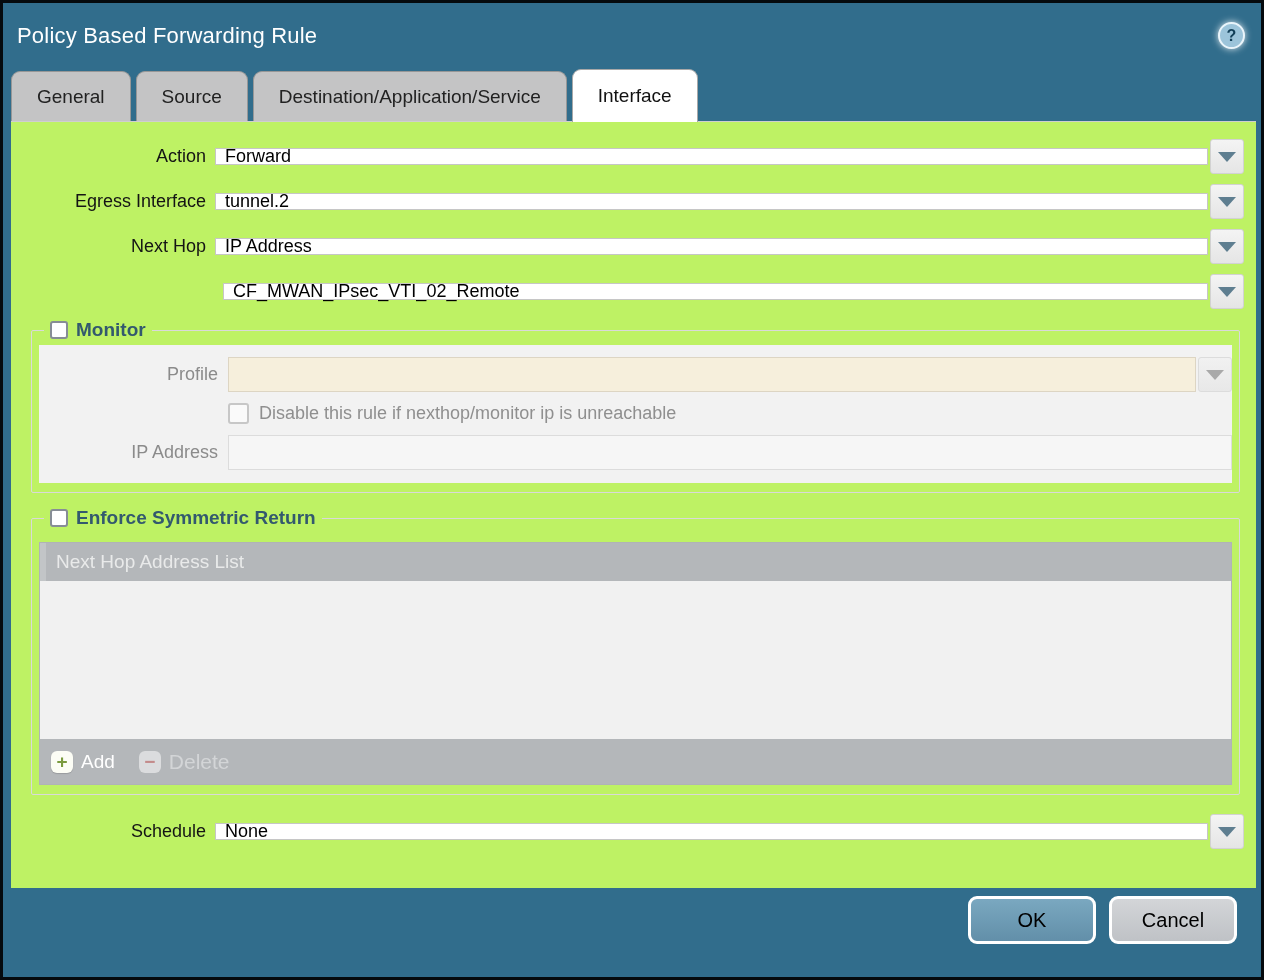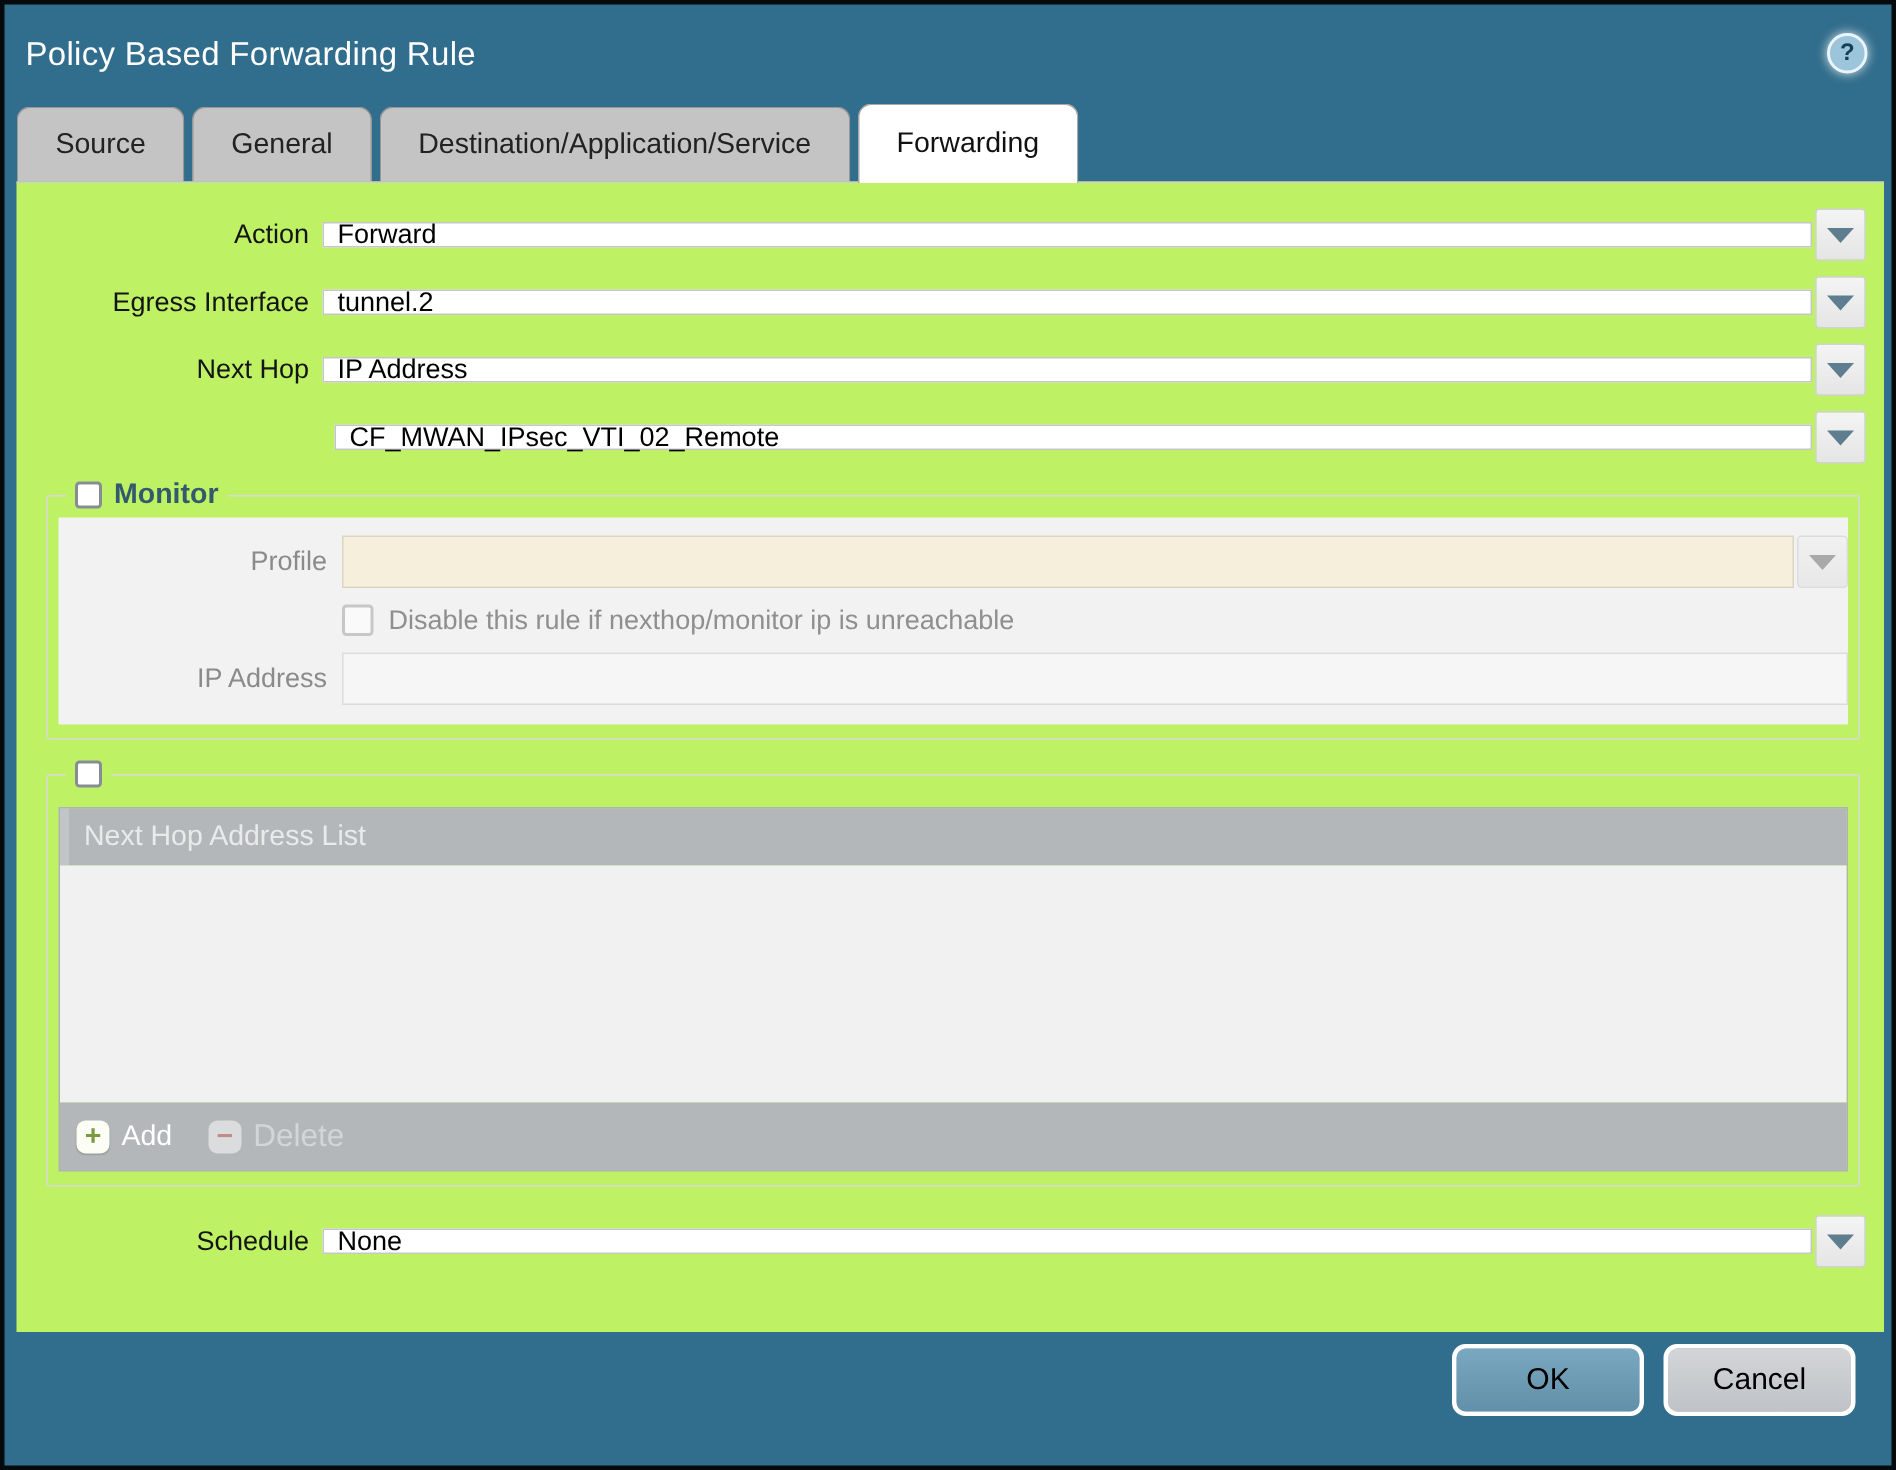--- a/index.html
+++ b/index.html
@@ -187,24 +187,24 @@
 <body>
 
 <div class="dialog">
 
   <div class="titlebar">
     <span class="title">Policy Based Forwarding Rule</span>
     <span class="help-icon">?</span>
   </div>
 
   <div class="tabs">
+    <div class="tab">General</div>
     <div class="tab">Source</div>
-    <div class="tab">General</div>
     <div class="tab">Destination/Application/Service</div>
-    <div class="tab active">Forwarding</div>
+    <div class="tab active">Interface</div>
   </div>
 
   <div class="content">
 
     <div class="frow">
       <span class="lbl">Action</span>
       <div class="field">Forward</div>
       <div class="ddbtn">
           <span class="arrow"></span>
         </div>
@@ -255,20 +255,21 @@
         <div class="mrow">
           <span class="mlbl">IP Address</span>
           <div class="dim-input"></div>
         </div>
       </div>
     </fieldset>
 
     <fieldset>
       <legend>
         <span class="checkbox"></span>
+        <span class="sec-label">Enforce Symmetric Return</span>
       </legend>
       <div class="nh-table">
         <div class="thead">
           <span>Next Hop Address List</span>
         </div>
         <div class="tbody"></div>
         <div class="tfoot">
           <div class="tbtn add">
             <span class="icn">+</span>
             <span class="tlabel">Add</span>

